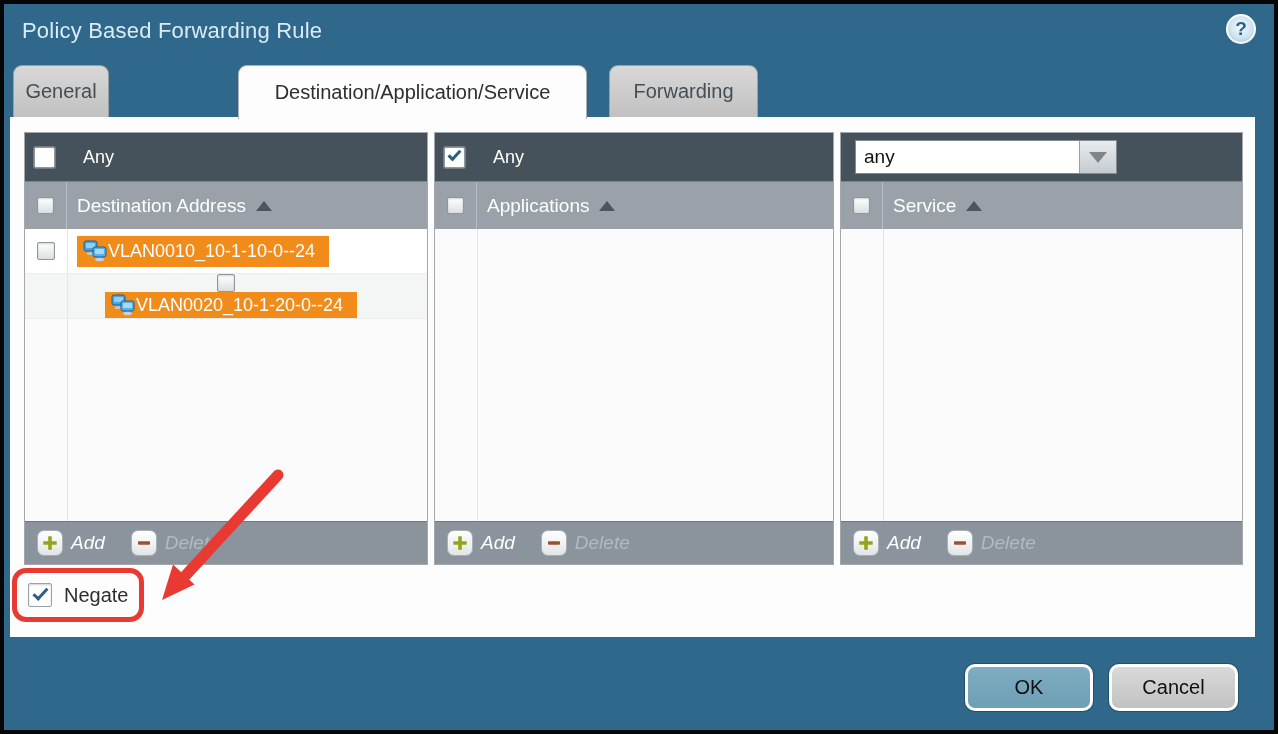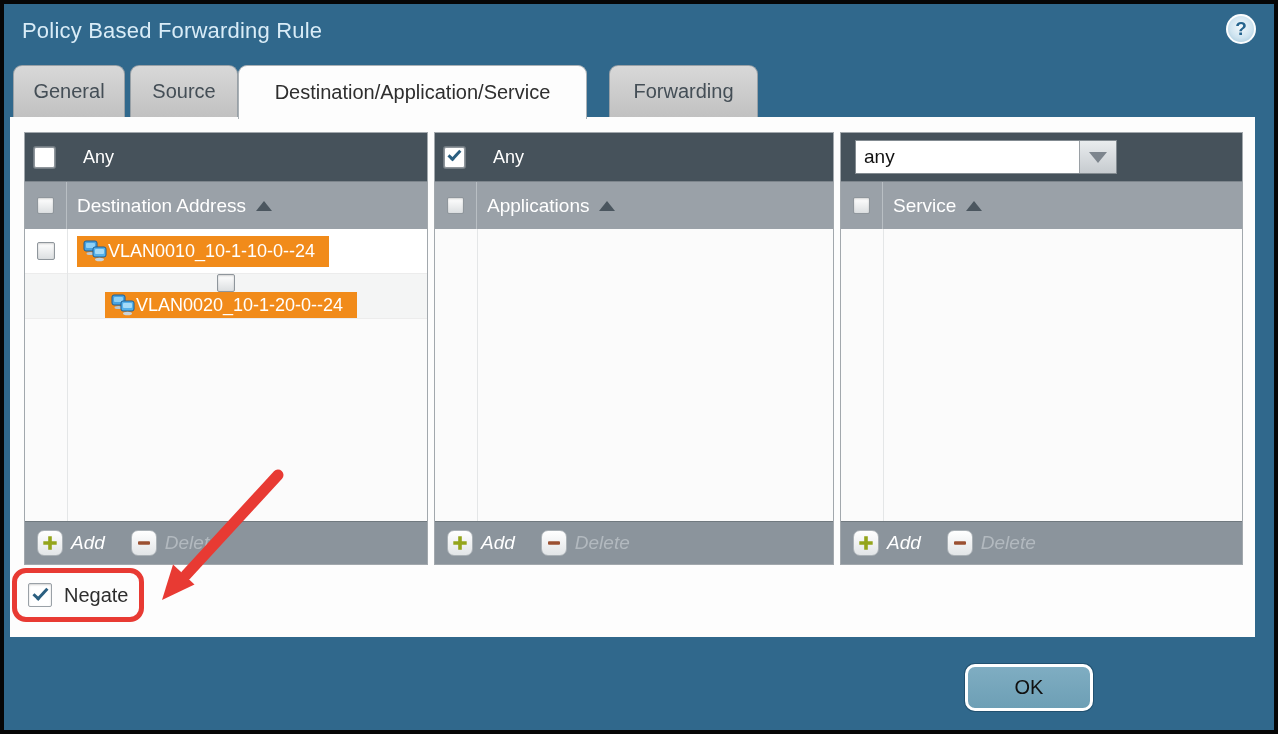--- a/index.html
+++ b/index.html
@@ -81,22 +81,21 @@
   .cancel { left:1105px; top:660px; width:129px; background:linear-gradient(#d9d9d9,#c2c2c2); }
 </style>
 </head>
 <body>
 
 <div class="dialog">
 
   <div class="title">Policy Based Forwarding Rule</div>
   <div class="help">?</div>
 
-  <div class="tab" style="left:9px; width:112px;">General</div>
-  <div class="tab" style="left:126px; width:108px;">Source</div>
+  <div class="tab" style="left:9px; width:96px;">General</div>
   <div class="tab active" style="left:234px; width:349px;">Destination/Application/Service</div>
   <div class="tab" style="left:589px; width:149px;margin-left:16px;">Forwarding</div>
 
   <div class="content">
 
     <div class="panel p1">
       <div class="any-row">
         <span class="cb big"></span>
         <span class="any-label">Any</span>
       </div>
@@ -247,14 +246,15 @@
     </div>
 
     <svg class="arrow-svg" viewBox="0 0 290 165">
       <line x1="268" y1="18" x2="176" y2="118" stroke="#e83a33" stroke-width="11" stroke-linecap="round"></line>
       <polygon points="152,143 184.5,127.5 163,107.5" fill="#e83a33"></polygon>
     </svg>
 
   </div>
 
   <div class="action ok">OK</div>
+  <div class="action cancel">Cancel</div>
 
 </div>
 
 </body></html>

